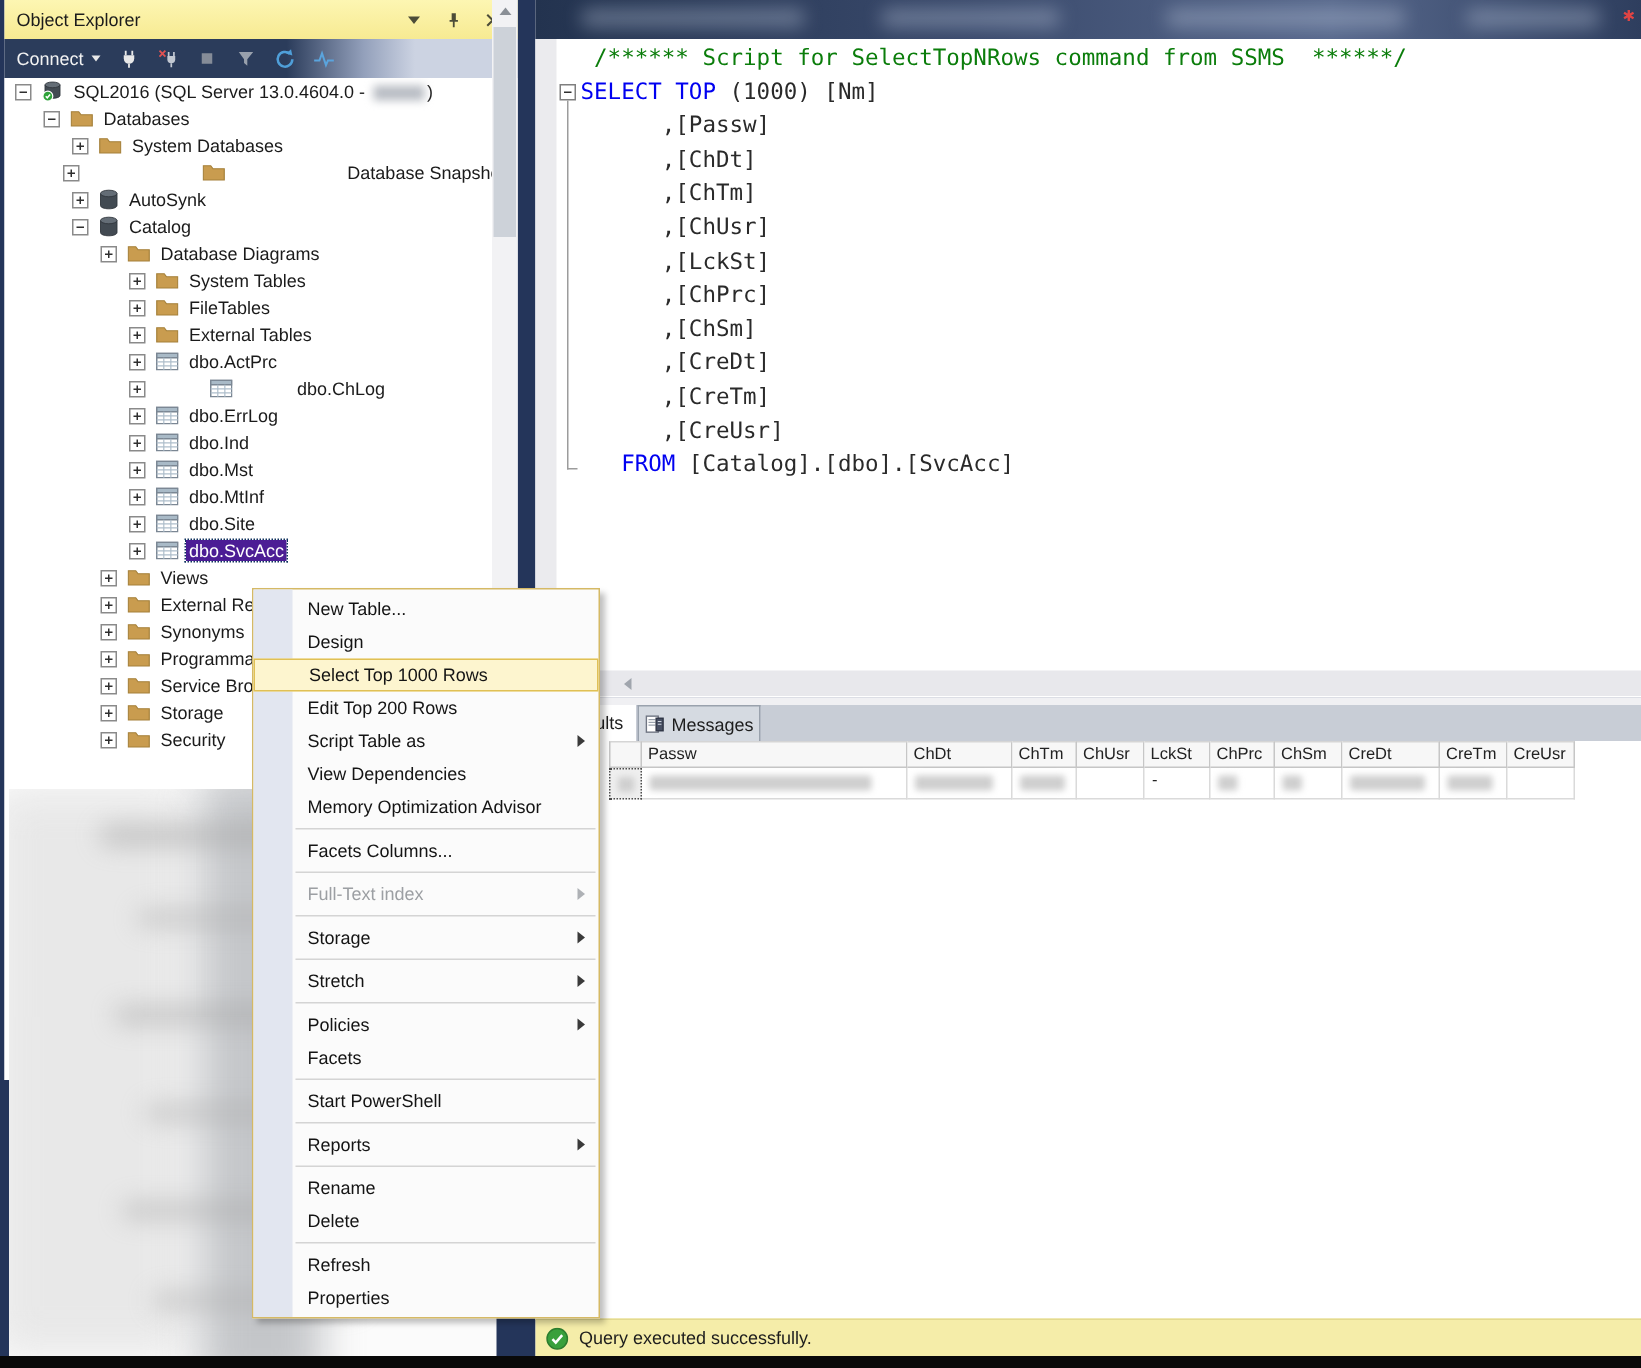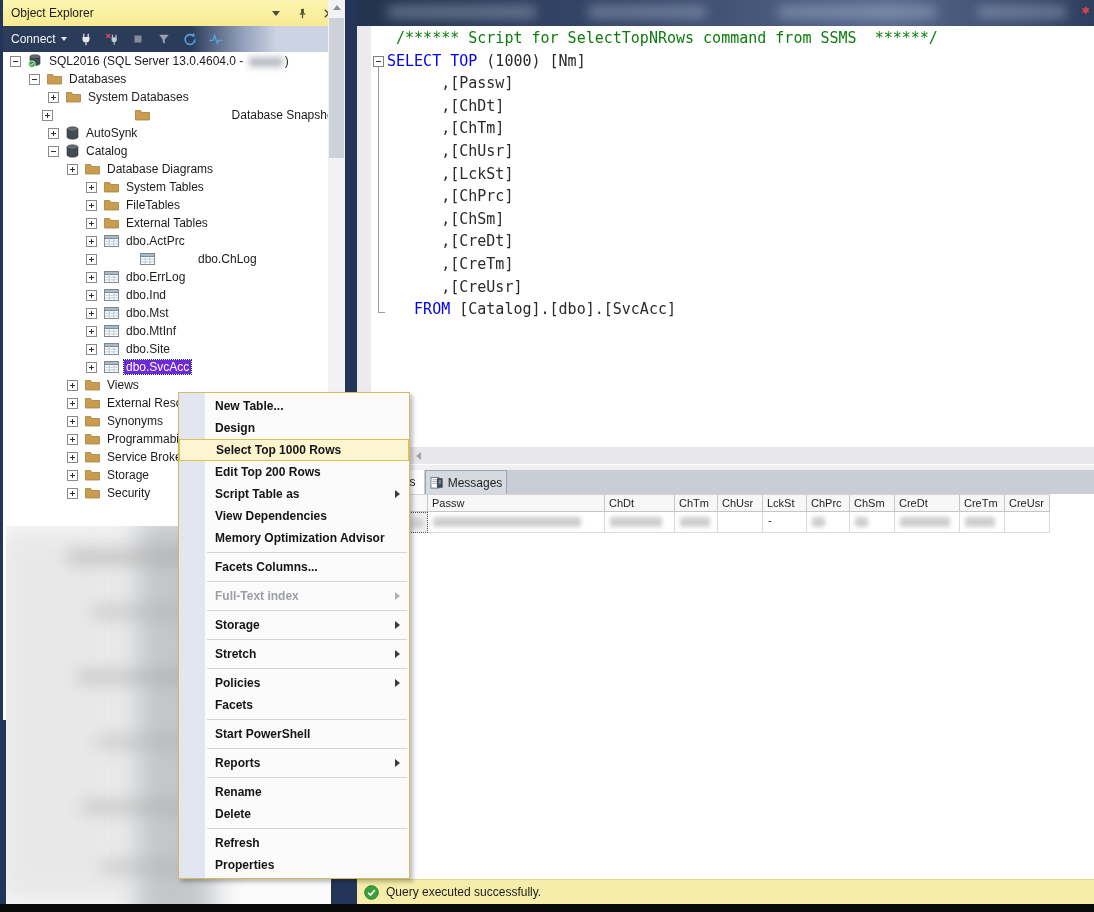--- a/index.html
+++ b/index.html
@@ -29,21 +29,21 @@
   .connect-btn .chev{width:0;height:0;border-left:3.5px solid transparent;border-right:3.5px solid transparent;border-top:4px solid #e8e8e8;}
   .oe-toolbar svg{display:block;}
   
   #oe-tree{position:absolute;left:0;top:52px;right:0;bottom:0;background:#fff;overflow:hidden;}
   .tree-row{display:flex;align-items:center;height:18px;font-size:12px;color:#1b1b1b;white-space:nowrap;}
   .expander{position:relative;width:11px;height:11px;box-sizing:border-box;border:1px solid #8a8a8a;background:#fff;flex:0 0 auto;margin-right:7px;}
   .expander::before{content:"";position:absolute;left:2px;right:2px;top:4px;height:1px;background:#2f2f2f;}
   .expander.plus::after{content:"";position:absolute;top:2px;bottom:2px;left:4px;width:1px;background:#2f2f2f;}
   .ticon{flex:0 0 auto;margin-right:5px;display:flex;}
   .tlabel{padding:0 2px;}
-  .tlabel.sel{background:#6d28d9;color:#fff;outline:1px dotted #10335e;}
+  .tlabel.sel{background:#4c1d95;color:#fff;outline:1px dotted #10335e;}
   .blurchip{display:inline-block;width:34px;height:10px;background:#b9bdc4;filter:blur(3px);vertical-align:middle;margin:0 2px;}
   
   #oe-scroll{position:absolute;right:0;top:0;width:17px;height:100%;background:#f2f2f4;}
   .sb-btn{position:absolute;left:0;width:17px;height:15px;display:flex;align-items:center;justify-content:center;}
   .tri-up{width:0;height:0;border-left:4px solid transparent;border-right:4px solid transparent;border-bottom:5px solid #8a8f96;}
   .tri-down{width:0;height:0;border-left:4px solid transparent;border-right:4px solid transparent;border-top:5px solid #8a8f96;}
   #oe-thumb{position:absolute;left:1px;top:18px;width:15px;height:140px;background:#cdd2d9;}
   
   #oe-blur{position:absolute;left:3px;top:526px;width:325px;height:378px;overflow:hidden;background:#fbfbfb;}
   .smudge{position:absolute;filter:blur(14px);border-radius:10px;}
@@ -78,24 +78,23 @@
   .grow{display:flex;}
   .gh{box-sizing:border-box;height:18px;line-height:17px;background:#f7f7f7;border-right:1px solid #c6c6c6;border-bottom:1px solid #c6c6c6;border-top:1px solid #d5d5d5;font-size:11px;color:#222;padding-left:4px;}
   .gh.first{border-left:1px solid #c6c6c6;}
   .gc{box-sizing:border-box;height:21px;border-right:1px solid #dadada;border-bottom:1px solid #dadada;position:relative;font-size:11px;color:#222;}
   .gc.rowhdr{border:1px dotted #4d4d4d;background:#efefef;}
   .blurcell{position:absolute;left:5px;top:5px;height:10px;background:#cfcfcf;filter:blur(2px);border-radius:2px;}
   .gc .val{position:absolute;left:5px;top:2px;}
   .rs-status{position:absolute;left:0;right:0;bottom:0;height:24px;background:#f5eda9;border-top:1px solid #e3da8f;display:flex;align-items:center;gap:7px;padding-left:7px;font-size:12px;color:#1d1d1d;}
   
   #context-menu{
-    position:absolute;left:178px;top:392px;width:232px;box-sizing:border-box;z-index:100;
+    position:absolute;left:168px;top:392px;width:232px;box-sizing:border-box;z-index:100;
     background:#fbfbfb;border:1px solid #d5b965;box-shadow:3px 3px 4px rgba(0,0,0,.25);
     padding:2px 0;
-    font-weight:bold;
   }
   .menu-gutter{position:absolute;left:0;top:0;bottom:0;width:26px;background:#e2e6f0;}
   .menu-item{position:relative;height:22px;line-height:22px;padding-left:36px;font-size:12px;color:#141414;box-sizing:border-box;white-space:nowrap;}
   .menu-item.hl{background:#fdf5cf;border:1px solid #e0c055;line-height:20px;}
   .menu-item.disabled{color:#9c9fa3;}
   .mi-arrow{position:absolute;right:9px;top:7px;width:0;height:0;border-left:5px solid #3a3a3a;border-top:4px solid transparent;border-bottom:4px solid transparent;}
   .menu-item.disabled .mi-arrow{border-left-color:#aeb1b5;}
   .menu-sep{position:relative;height:7px;}
   .menu-sep::before{content:"";position:absolute;left:28px;right:2px;top:3px;height:1px;background:#d4d4d4;}
   

